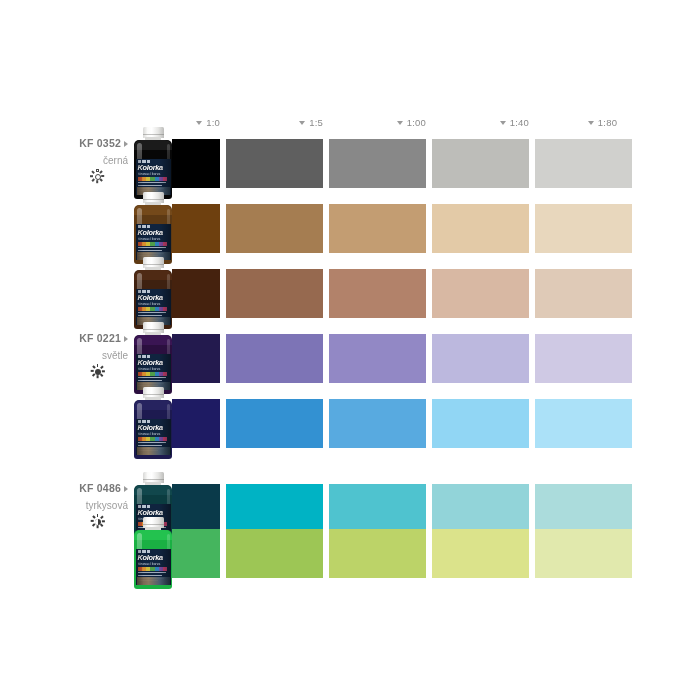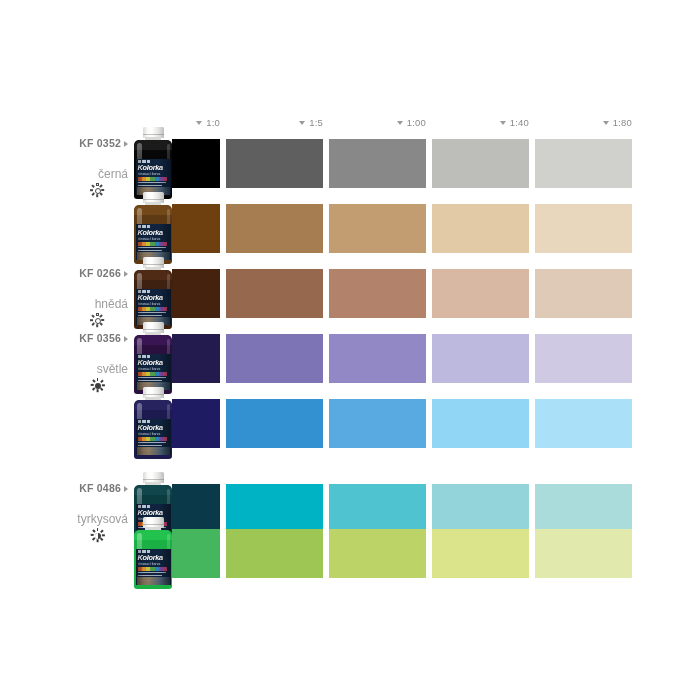--- a/index.html
+++ b/index.html
@@ -88,25 +88,25 @@
     width: 0;
     height: 0;
     border-top: 3.5px solid transparent;
     border-bottom: 3.5px solid transparent;
     border-left: 4px solid #9a9a9a;
     margin-left: 3px;
     position: relative;
     top: 0px;
   }
   .cname {
-    font-size: 12px;
+    font-size: 10px;
     color: #9d9d9d;
     line-height: 13px;
     white-space: nowrap;
-    margin-top: 18px;
+    margin-top: 4px;
   }
   .light-icon {
     margin-top: 3px;
     display: flex;
     justify-content: flex-end;
     padding-right: 24px;
   }
 
   
   .sun {
@@ -332,21 +332,21 @@
         <span class="ratio">1:5</span>
       </div>
       <div class="col-head" style="left: 157px; width: 97px;">
         <span class="caret"></span>
         <span class="ratio">1:00</span>
       </div>
       <div class="col-head" style="left: 260px; width: 97px;">
         <span class="caret"></span>
         <span class="ratio">1:40</span>
       </div>
-      <div class="col-head" style="left: 363px; width: 97px;">
+      <div class="col-head" style="left: 382px; width: 97px; justify-content: center;">
         <span class="caret"></span>
         <span class="ratio">1:80</span>
       </div>
     </div>
 
   <div id="rows-host">
       <div class="row" style="top: 131px;">
         <div class="row-labels">
           <div class="code"><span>KF 0352</span><span class="arrow"></span></div>
           <div class="cname">černá</div>
@@ -449,37 +449,20 @@
                   <i style="width: 20px;"></i>
                 </div>
                 <div class="photo"></div>
                 <div class="label-shade"></div>
               </div>
             </div>
           </div>
         </div>
       </div>
       <div class="row" style="top: 261px;">
-        <div class="row-labels">
-          <div class="code"><span>KF 0266</span><span class="arrow"></span></div>
-          <div class="cname">hnědá</div>
-          <div class="light-icon">
-            <div class="sun empty">
-              <div class="core"></div>
-              <div class="ray" style="transform: rotate(0deg);"></div>
-              <div class="ray" style="transform: rotate(45deg);"></div>
-              <div class="ray" style="transform: rotate(90deg);"></div>
-              <div class="ray" style="transform: rotate(135deg);"></div>
-              <div class="ray" style="transform: rotate(180deg);"></div>
-              <div class="ray" style="transform: rotate(225deg);"></div>
-              <div class="ray" style="transform: rotate(270deg);"></div>
-              <div class="ray" style="transform: rotate(315deg);"></div>
-            </div>
-          </div>
-        </div>
         <div class="swatches">
           <div class="sw" style="left: 0px; width: 48px; background: rgb(69, 34, 14);"></div>
           <div class="sw" style="left: 54px; width: 97px; background: rgb(150, 105, 79);"></div>
           <div class="sw" style="left: 157px; width: 97px; background: rgb(178, 130, 106);"></div>
           <div class="sw" style="left: 260px; width: 97px; background: rgb(216, 184, 163);"></div>
           <div class="sw" style="left: 363px; width: 97px; background: rgb(223, 202, 183);"></div>
         </div>
         <div class="bottle-wrap">
           <div class="bottle">
             <div class="cap"></div>
@@ -513,21 +496,21 @@
                 </div>
                 <div class="photo"></div>
                 <div class="label-shade"></div>
               </div>
             </div>
           </div>
         </div>
       </div>
       <div class="row" style="top: 326px;">
         <div class="row-labels">
-          <div class="code"><span>KF 0356</span><span class="arrow"></span></div>
+          <div class="code"><span>KF 0221</span><span class="arrow"></span></div>
           <div class="cname">světle</div>
           <div class="light-icon">
             <div class="sun full">
               <div class="core"></div>
               <div class="ray" style="transform: rotate(0deg);"></div>
               <div class="ray" style="transform: rotate(45deg);"></div>
               <div class="ray" style="transform: rotate(90deg);"></div>
               <div class="ray" style="transform: rotate(135deg);"></div>
               <div class="ray" style="transform: rotate(180deg);"></div>
               <div class="ray" style="transform: rotate(225deg);"></div>

